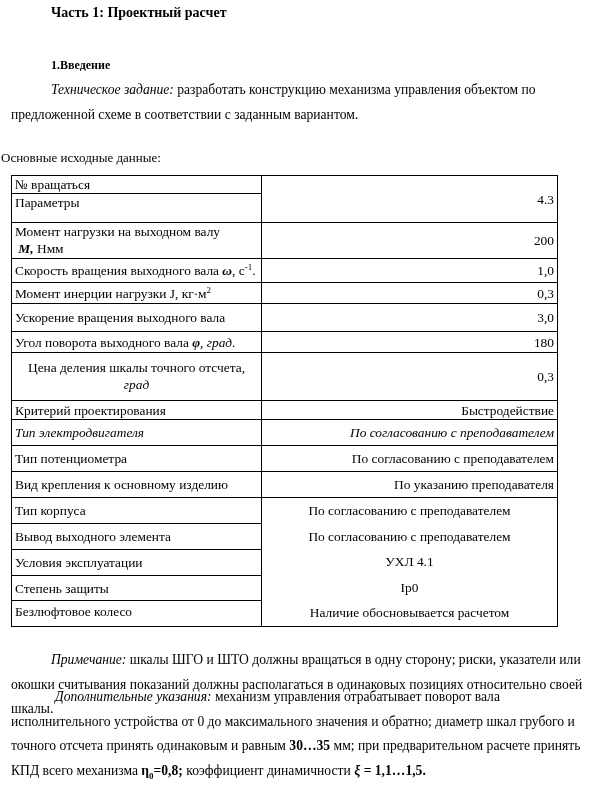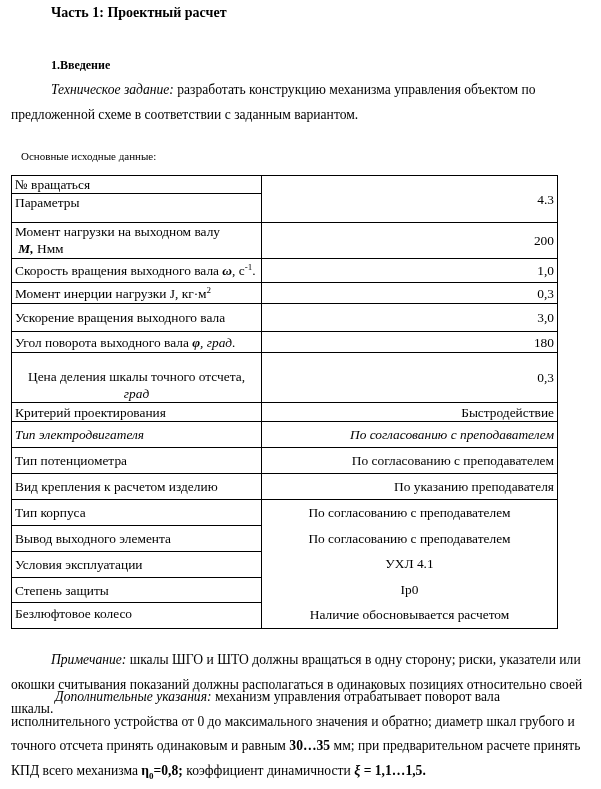--- a/index.html
+++ b/index.html
@@ -7,21 +7,21 @@
     width: 601px; height: 789px; position: relative; overflow: hidden;
     font-family: "Liberation Serif", "DejaVu Serif", serif;
     color: #000; font-size: 14px;
   }
   .abs { position: absolute; }
   .h1 { left: 51px; top: 5px; font-size: 14px; font-weight: bold; white-space: nowrap; }
   .h2 { left: 51px; top: 58px; font-size: 12px; font-weight: bold; white-space: nowrap; }
   .para { left: 11px; width: 585px; font-size: 13.6px; line-height: 24.5px; }
   .para .indent { display: inline-block; width: 40px; }
   .it { font-style: italic; }
-  .lead { left: 21px; top: 150px; font-size: 11px; white-space: nowrap; }
+  .lead { left: 1px; top: 150px; font-size: 13px; white-space: nowrap; }
 
   table.params {
     position: absolute; left: 11px; top: 175px;
     border-collapse: collapse; table-layout: fixed;
     width: 546px; font-size: 13.4px;
   }
   table.params td {
     border: 1.5px solid #000; padding: 0 3px; vertical-align: top;
     line-height: 17px; overflow: hidden;
   }
@@ -77,40 +77,40 @@
   </tr>
   <tr style="height:28px;font-family:Liberation Serif, serif;">
     <td class="mid">Ускорение вращения выходного вала</td>
     <td class="val">3,0</td>
   </tr>
   <tr style="height:21px;">
     <td class="mid"><span>Угол поворота выходного вала </span><b><i>φ</i></b><i>, град.</i></td>
     <td class="val">180</td>
   </tr>
   <tr style="height:48px;">
-    <td class="center-left" style="padding-top:15px;">
+    <td class="center-left" style="padding-top:6px;">
       <div>Цена деления шкалы точного отсчета,</div>
       <div class="it">град</div>
     </td>
     <td class="val">0,3</td>
   </tr>
   <tr style="height:19px;">
     <td class="mid">Критерий проектирования</td>
     <td class="val">Быстродействие</td>
   </tr>
   <tr style="height:26px;font-style:italic;">
     <td class="mid">Тип электродвигателя</td>
     <td class="val">По согласованию с преподавателем</td>
   </tr>
   <tr style="height:26px;">
     <td class="mid">Тип потенциометра</td>
     <td class="val">По согласованию с преподавателем</td>
   </tr>
   <tr style="height:26px;">
-    <td class="mid">Вид крепления к расчетом изделию</td>
+    <td class="mid">Вид крепления к основному изделию</td>
     <td class="val">По указанию преподавателя</td>
   </tr>
   <tr style="height:26px;">
     <td class="mid">Тип корпуса</td>
     <td class="merged-cell" rowspan="5">
       <div class="merged-line">По согласованию с преподавателем</div>
       <div class="merged-line">По согласованию с преподавателем</div>
       <div class="merged-line">УХЛ 4.1</div>
       <div class="merged-line">Ip0</div>
       <div class="merged-line">Наличие обосновывается расчетом</div>

